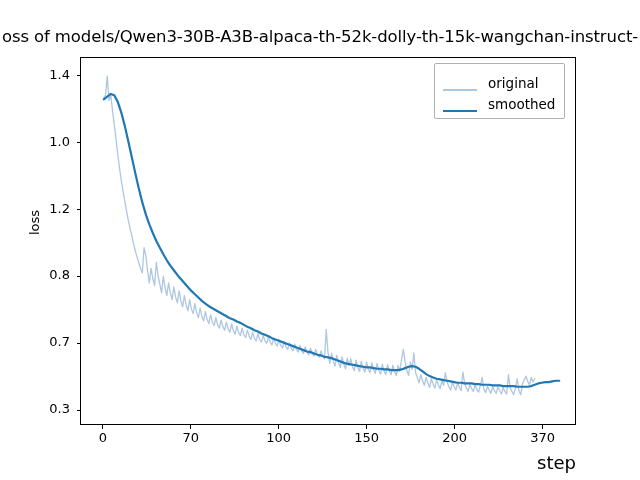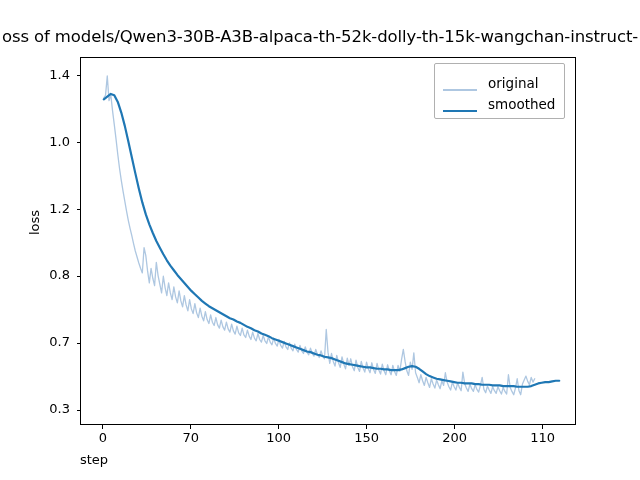--- a/index.html
+++ b/index.html
@@ -58,22 +58,22 @@
     width: 100%;
     height: 100%;
     display: block;
   }
   
   #xlabel {
     position: absolute;
     left: 80px;
     top: 452px;
     width: 496px;
-    text-align: left;
-    font-size: 13px;
+    text-align: right;
+    font-size: 18px;
     color: #000000;
   }
   #ylabel {
     position: absolute;
     left: -6px;
     top: 215px;
     width: 80px;
     text-align: center;
     font-size: 13px;
     color: #000000;
@@ -161,21 +161,21 @@
       <div class="xtick-label" style="left: 72.8652px;">0</div>
       <div class="xtick-mark" style="left: 190.309px;"></div>
       <div class="xtick-label" style="left: 160.809px;">70</div>
       <div class="xtick-mark" style="left: 278.252px;"></div>
       <div class="xtick-label" style="left: 248.752px;">100</div>
       <div class="xtick-mark" style="left: 366.195px;"></div>
       <div class="xtick-label" style="left: 336.695px;">150</div>
       <div class="xtick-mark" style="left: 454.138px;"></div>
       <div class="xtick-label" style="left: 424.638px;">200</div>
       <div class="xtick-mark" style="left: 542.082px;"></div>
-      <div class="xtick-label" style="left: 512.582px;">110</div>
+      <div class="xtick-label" style="left: 512.582px;">370</div>
       <div class="ytick-mark" style="top: 409.78px;"></div>
       <div class="ytick-label" style="top: 401.28px;">0.3</div>
       <div class="ytick-mark" style="top: 342.871px;"></div>
       <div class="ytick-label" style="top: 334.371px;">0.7</div>
       <div class="ytick-mark" style="top: 275.962px;"></div>
       <div class="ytick-label" style="top: 267.462px;">0.8</div>
       <div class="ytick-mark" style="top: 209.053px;"></div>
       <div class="ytick-label" style="top: 200.553px;">1.2</div>
       <div class="ytick-mark" style="top: 142.144px;"></div>
       <div class="ytick-label" style="top: 133.644px;">1.0</div>

